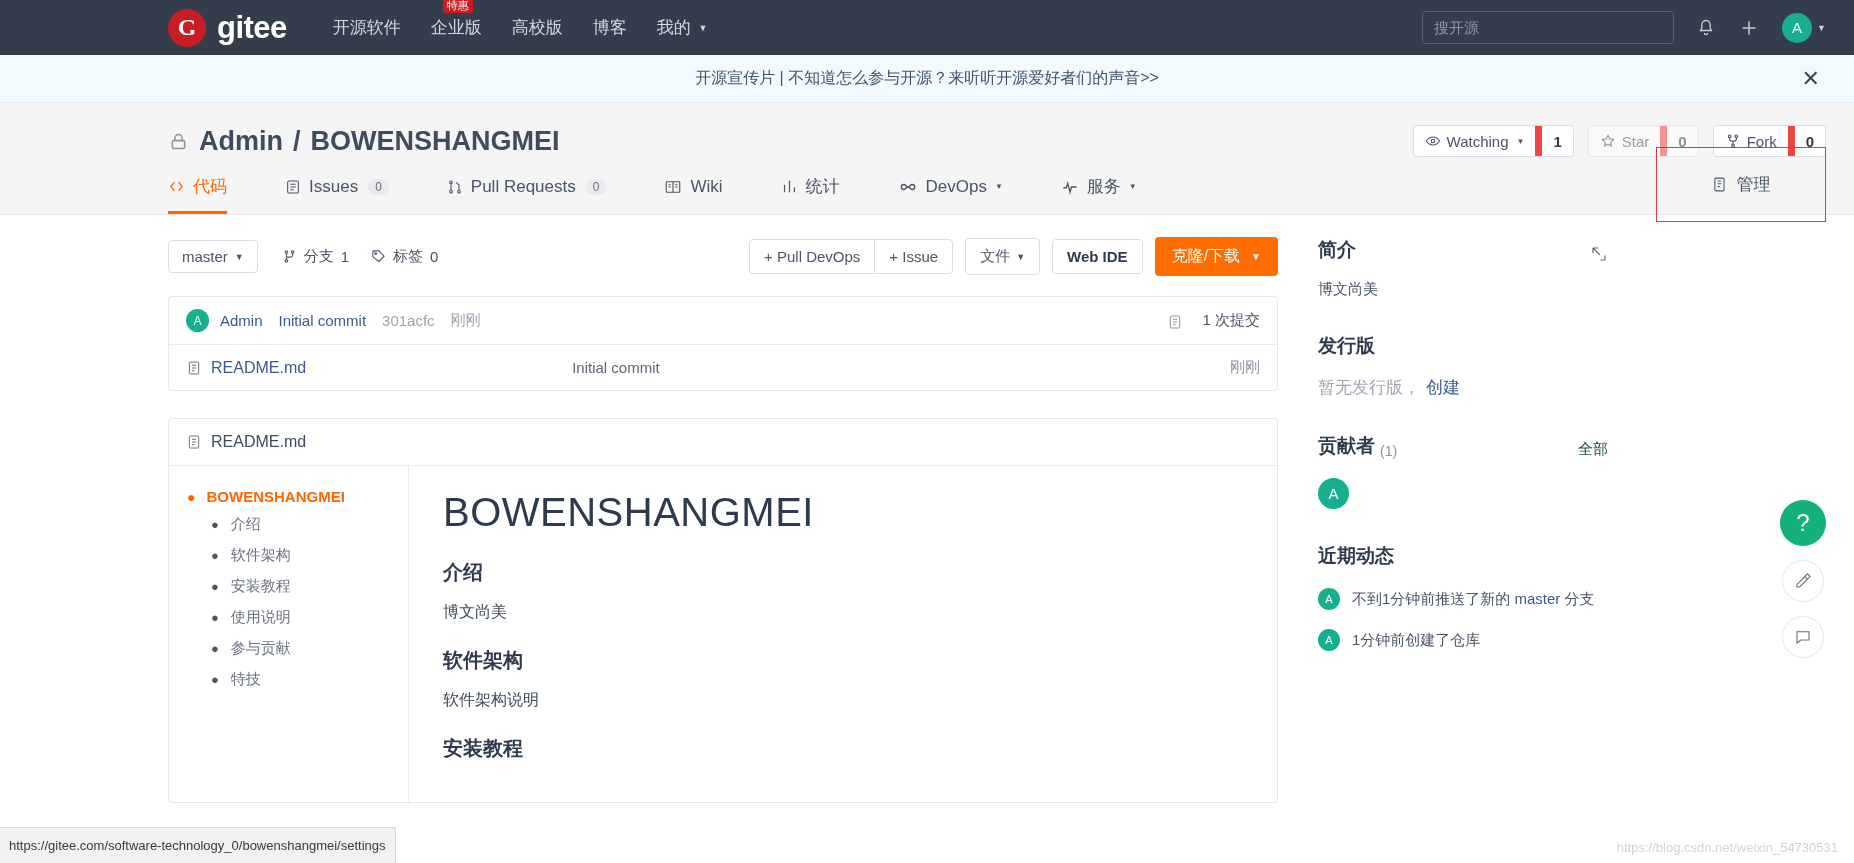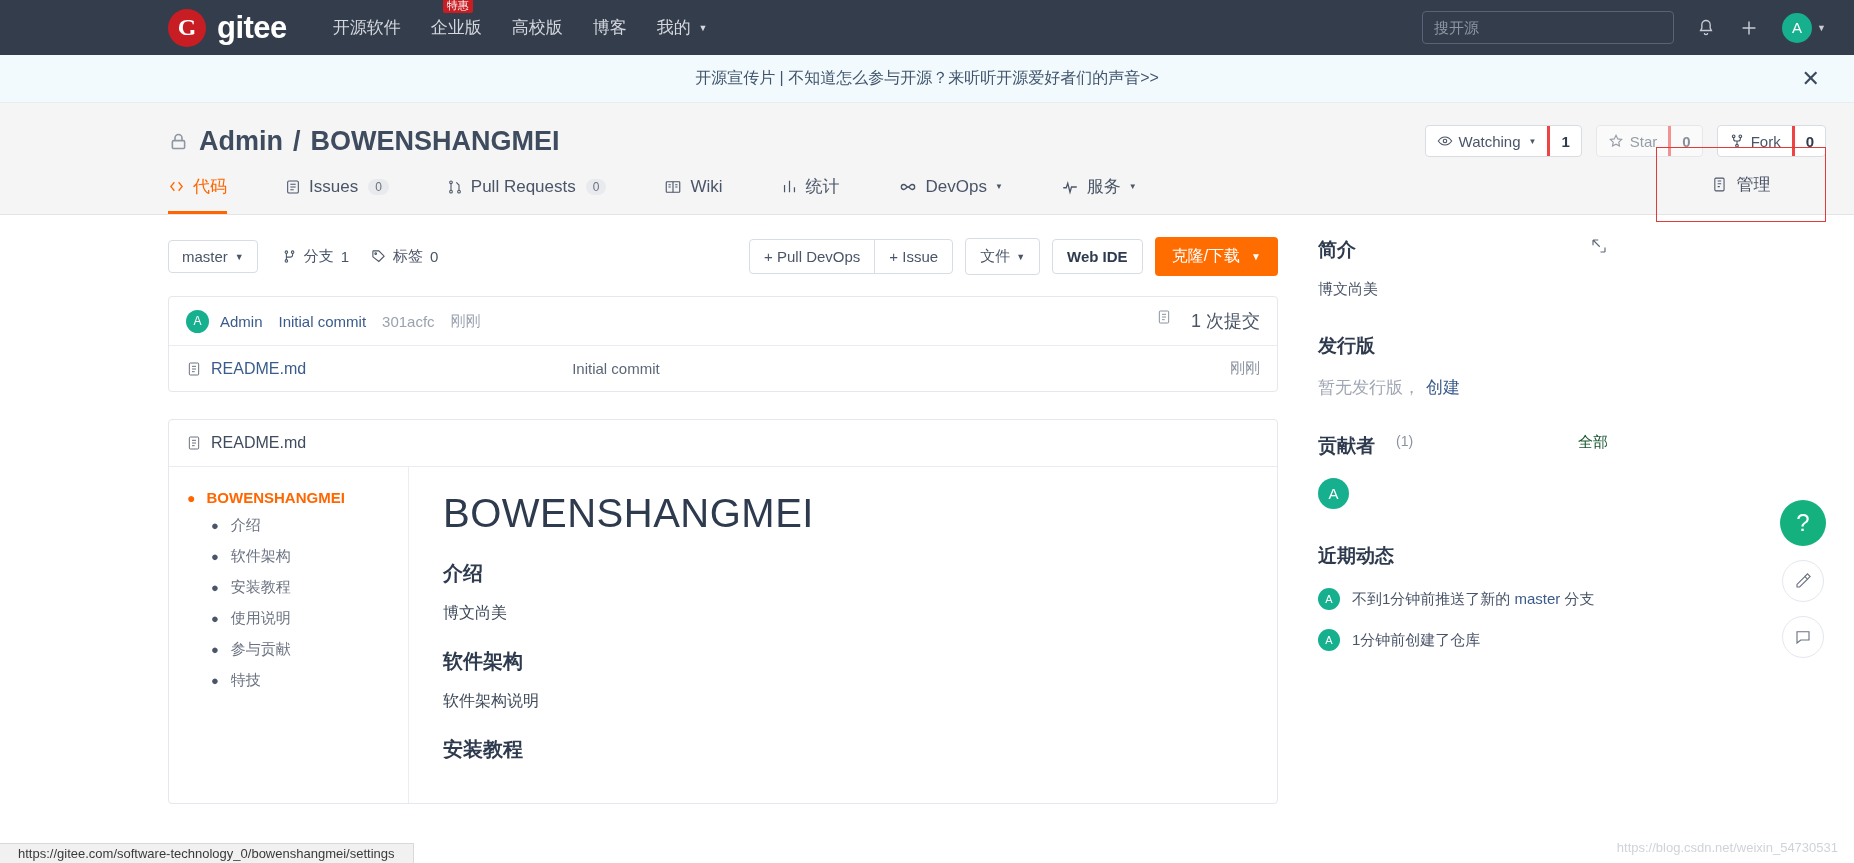--- a/index.html
+++ b/index.html
@@ -90,21 +90,21 @@
   }
   .repo-title .owner { color:#3f4b5e; }
   .lock-ic { color:#8d96a3; display:flex; align-items:center; }
 
   .repo-actions { margin-left: auto; display: flex; gap: 14px; align-items:center; }
   .btn-group { display:flex; border:1px solid #d8dce3; border-radius:4px; overflow:hidden;
     background:#fff; height:32px; }
   .btn-group.disabled { opacity:.55; }
   .bg-main {
     display:flex; align-items:center; gap:6px; padding:0 11px;
-    font-size:15px; color:#4a5568; border-right:3px solid #ef4444;
+    font-size:15px; color:#4a5568; border-right:7px solid #ef4444;
     cursor:pointer; white-space:nowrap;
   }
   .bg-count { display:flex; align-items:center; padding:0 11px; font-size:15px;
     color:#303b4d; font-weight:bold; }
   .bg-main .caret { font-size:8px; margin-left:2px;}
 
   
   .tabs { display: flex; align-items: stretch; margin-top: 18px; position: relative; }
   .tab {
     display: flex; align-items: center; gap: 8px;
@@ -153,21 +153,21 @@
   }
 
   .commit-card { border:1px solid #e4e7ed; border-radius:4px; margin-top:20px; background:#fff;}
   .commit-row { display:flex; align-items:center; padding:12px 17px; border-bottom:1px solid #e9ecf0;}
   .av-sm { width:23px; height:23px; border-radius:50%; background:#16b08e; color:#fff;
     font-size:12px; display:flex; align-items:center; justify-content:center; margin-right:11px;}
   .c-author { color:#3a5b8c; font-size:15px; margin-right:16px; cursor:pointer;}
   .c-msg { color:#3a5b8c; font-size:15px; margin-right:16px; cursor:pointer;}
   .c-sha { color:#9aa2af; font-size:15px; margin-right:16px;}
   .c-time { color:#9aa2af; font-size:15px;}
-  .c-count { margin-left:auto; display:flex; align-items:flex-start; gap:19px; color:#4a5568; font-size:18px; cursor:pointer;}
+  .c-count { margin-left:auto; display:flex; align-items:flex-end; gap:19px; color:#4a5568; font-size:15px; cursor:pointer;}
 
   .file-row { display:flex; align-items:center; padding:13px 17px; }
   .file-name { color:#3a5b8c; font-size:16px; display:flex; align-items:center; gap:9px; cursor:pointer;}
   .file-msg { color:#5b6777; font-size:15px; margin-left:266px; }
   .file-time { margin-left:auto; color:#7b8characters; }
   .file-time { margin-left:auto; color:#8a93a0; font-size:15px;}
 
   .readme-card { border:1px solid #e4e7ed; border-radius:4px; margin-top:27px; background:#fff; }
   .readme-head { padding:14px 17px; border-bottom:1px solid #e9ecf0; display:flex; align-items:center; gap:9px;
     font-size:16px; color:#3f4b5e;}
@@ -183,21 +183,21 @@
   .toc-sub .dot { color:#4a5568; font-size:13px;}
   .toc-sub .lbl { color:#6b7280; font-size:15px; cursor:pointer;}
 
   .md { flex:1; padding: 24px 34px; }
   .md h1 { font-size:40px; color:#2e3a4d; font-weight:normal; margin-bottom:22px; letter-spacing:.5px;}
   .md h2 { font-size:20px; color:#2e3a4d; margin: 24px 0 16px; }
   .md p { font-size:16px; color:#3d4858; }
 
   
   .side-sec { margin-bottom: 34px; }
-  .side-h { display:flex; align-items:flex-start; font-size:19px; color:#2e3a4d; font-weight:bold;gap:16px; }
+  .side-h { display:flex; align-items:flex-end; font-size:19px; color:#2e3a4d; font-weight:bold; }
   .side-h .sub { font-size:14px; color:#8a93a0; font-weight:normal; margin-left:5px;}
   .side-h .right { margin-left:auto; font-size:15px; color:#14532d; font-weight:normal; cursor:pointer;}
   .side-h .edit-ic { margin-left:auto; color:#5b6777; cursor:pointer; display:flex;}
   .side-p { font-size:15px; color:#4a5568; margin-top:17px; }
   .side-muted { font-size:17px; color:#a0a7b3; margin-top:17px;}
   .side-muted a { color:#3a5b8c; text-decoration:none; cursor:pointer; margin-left:6px;}
   .av-md { width:31px; height:31px; border-radius:50%; background:#16b08e; color:#fff;
     font-size:15px; display:flex; align-items:center; justify-content:center; margin-top:19px;}
   .act { display:flex; align-items:flex-start; gap:12px; margin-top:19px; }
   .act .av-xs { width:22px; height:22px; border-radius:50%; background:#16b08e; color:#fff;
@@ -207,23 +207,23 @@
 
   
   .fab-col { position:absolute; right:28px; top:500px; display:flex; flex-direction:column; gap:14px; align-items:center;}
   .fab-help { width:46px; height:46px; border-radius:50%; background:#14b17f; color:#fff;
     font-size:24px; display:flex; align-items:center; justify-content:center; cursor:pointer;}
   .fab { width:42px; height:42px; border-radius:50%; background:#fff; border:1px solid #e4e7ed;
     color:#6b7280; display:flex; align-items:center; justify-content:center; cursor:pointer;}
 
   
   .statusbar {
-    position:absolute; left:0; bottom:0; height:20px;
+    position:absolute; left:0; bottom:0; height:36px;
     background:#f1f1f1; border:1px solid #d9d9d9; border-left:none; border-bottom:none;
-    padding:0 18px; display:flex; align-items:center;
+    padding:0 9px; display:flex; align-items:center;
     font-size:13px; color:#3a3a3a; max-width:630px;
     font-family:"Liberation Sans", sans-serif;
   }
   .watermark {
     position:absolute; right:16px; bottom:8px;
     font-size:13px; color:#cfd3d8;
   }
   svg { display:block; }
 </style>
 </head>

